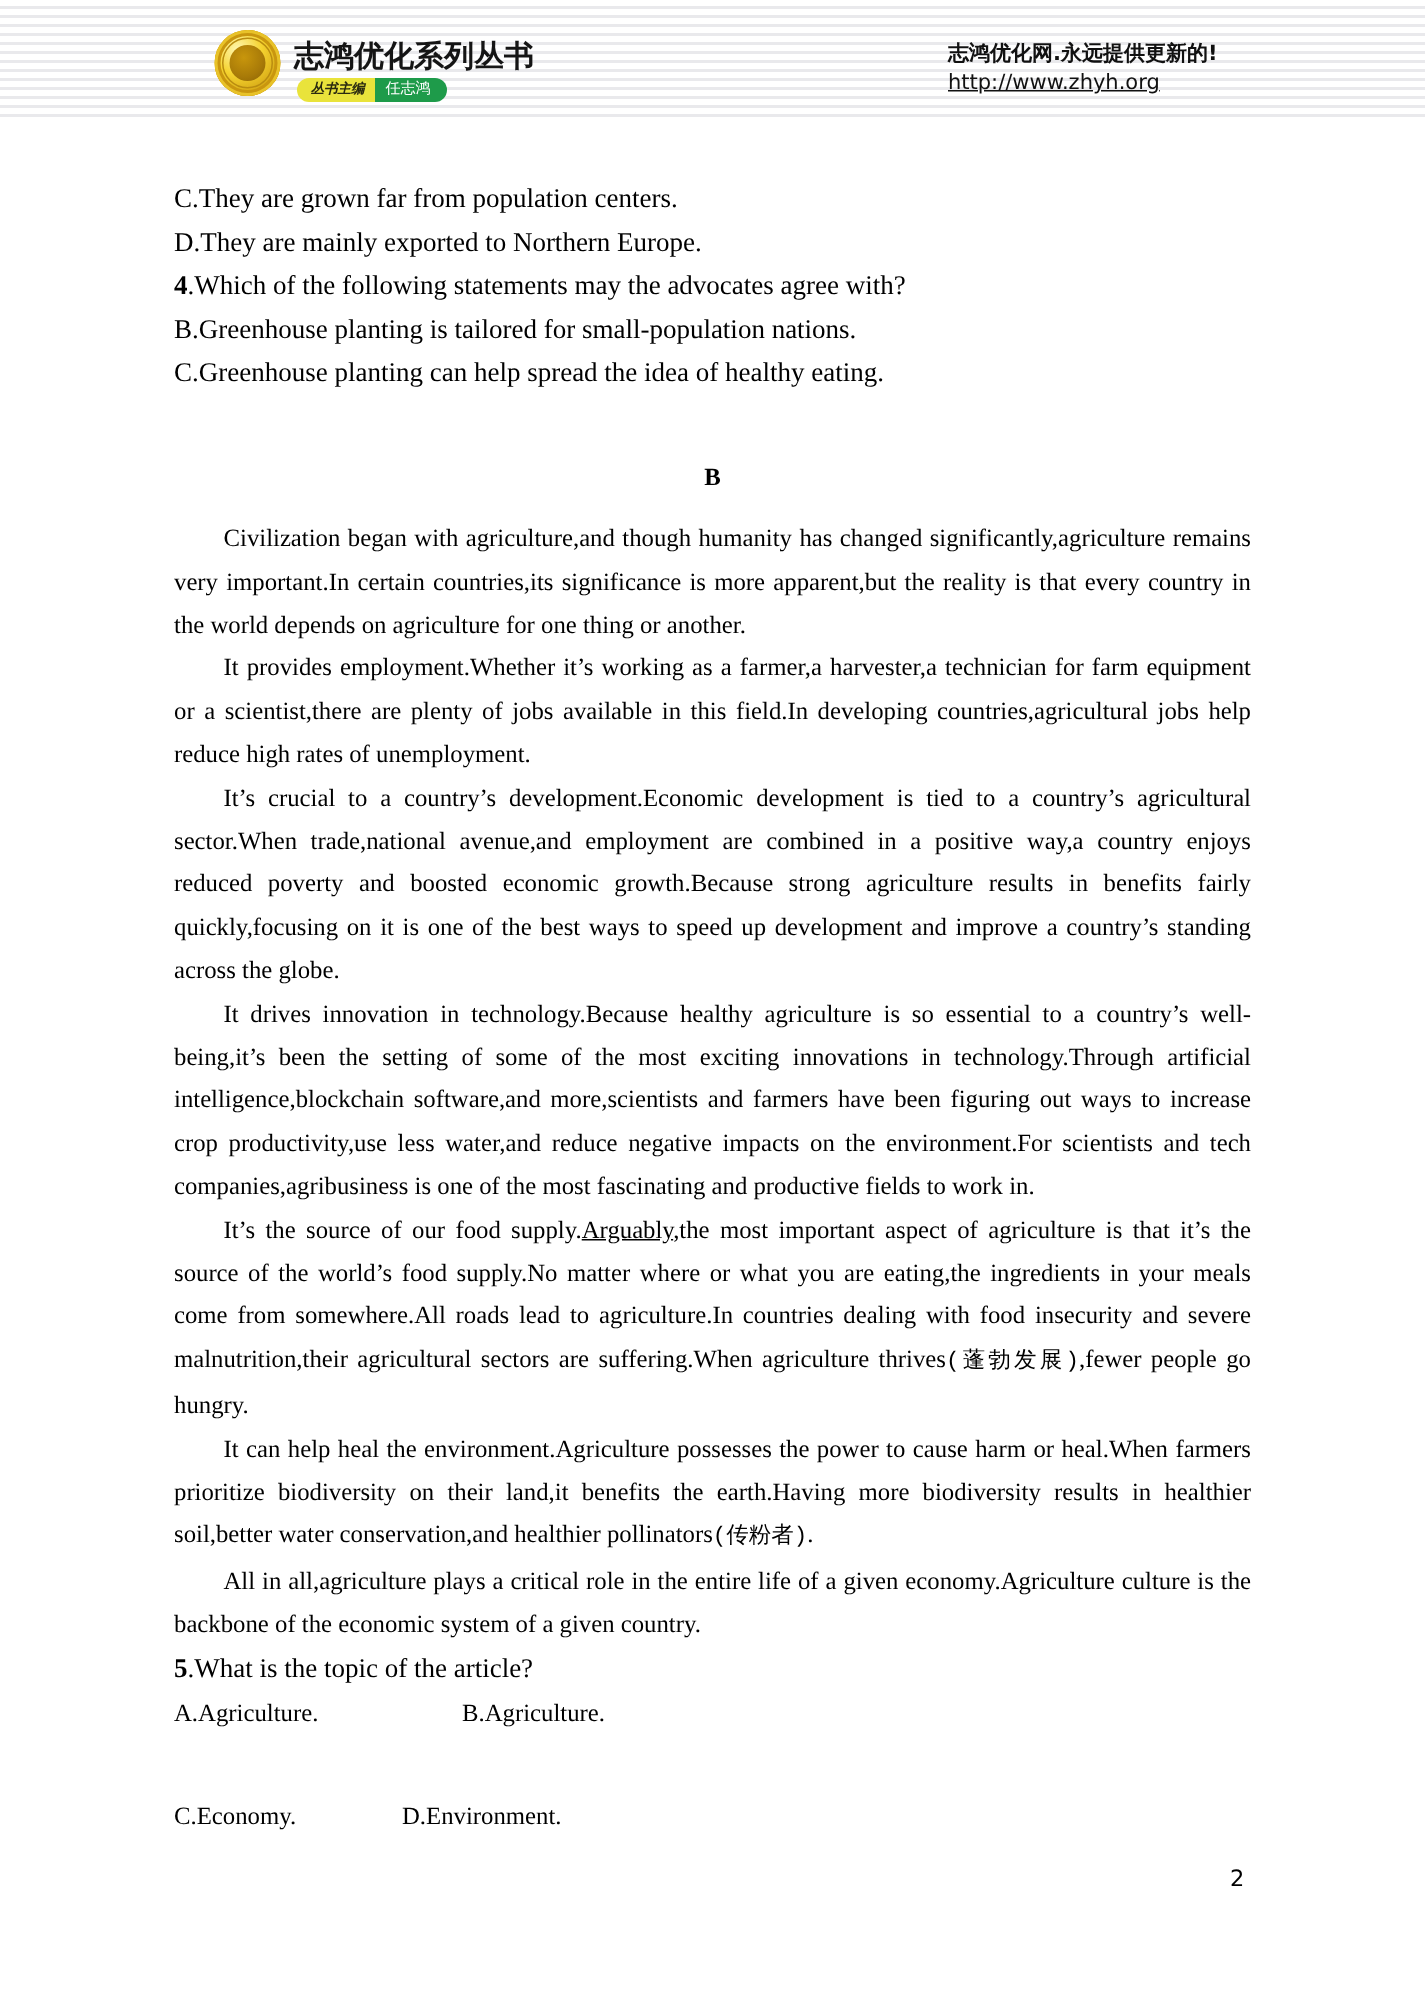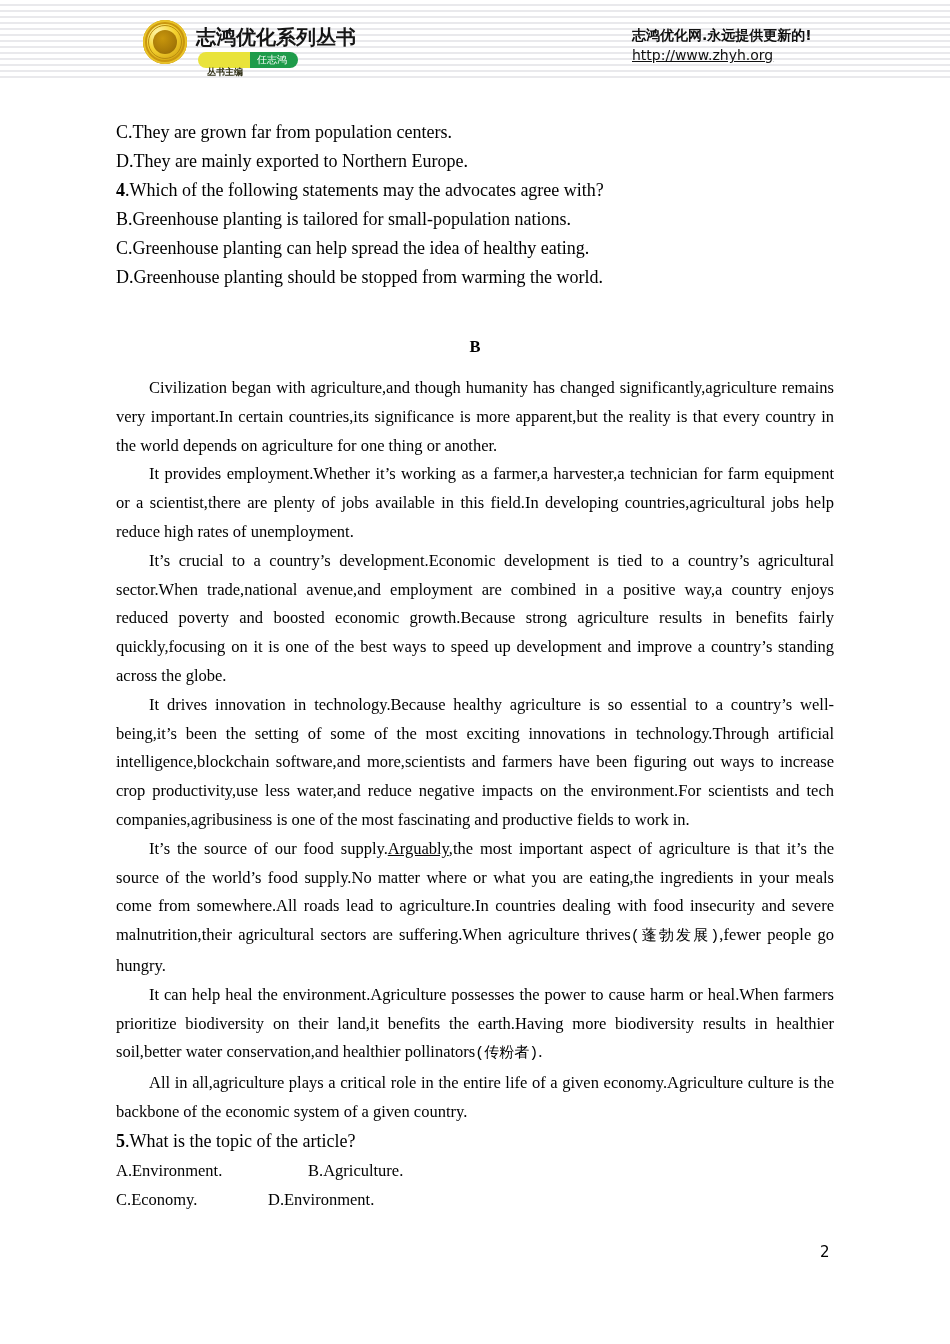--- a/index.html
+++ b/index.html
@@ -87,23 +87,24 @@
     height: 16px;
   }
   .pill-left {
     background: #e9e33b;
     color: #2a2a10;
     font-family: "DejaVu Sans", "Liberation Sans", sans-serif;
     font-weight: bold;
     font-size: 9px;
     line-height: 16px;
     height: 16px;
-    padding: 12px 7px 0 9px;
+    padding: 0 7px 0 9px;
     border-radius: 8px 0 0 8px;
     white-space: nowrap;
+    font-style: italic;
   }
   .pill-right {
     background: #1e9b4a;
     color: #ffffff;
     font-family: "DejaVu Sans", "Liberation Sans", sans-serif;
     font-weight: normal;
     font-size: 10px;
     line-height: 16px;
     height: 16px;
     padding: 0 11px 0 7px;
@@ -172,21 +173,21 @@
   .cn { font-family: Liberation Mono, monospace; font-size: 15px; margin-top: 23px; }
 
   .opt-row {
     font-size: 16.5px;
     line-height: 29px;
     margin: 0;
     display: block;
     white-space: nowrap;
   }
   .opt-a { display: inline-block; width: 192px; }
-  .opt-c { display: inline-block; width: 152px; }
+  .opt-c { display: inline-block; width: 152px; margin-top: 40px; }
 
   .tight { line-height: 29px; }
 
   .page-number {
     position: absolute;
     left: 820px;
     top: 1243px;
     font-family: "DejaVu Sans", "Liberation Sans", sans-serif;
     font-size: 15px;
     color: #000;
@@ -217,36 +218,35 @@
 
 <div class="page-body">
 
   <p class="q-line">C.They are grown far from population centers.</p>
   <p class="q-line">D.They are mainly exported to Northern Europe.</p>
 
   <p class="q-line"><b>4</b><span>.Which of the following statements may the advocates agree with?</span></p>
 
   <p class="q-line">B.Greenhouse planting is tailored for small-population nations.</p>
   <p class="q-line">C.Greenhouse planting can help spread the idea of healthy eating.</p>
-  <p class="q-line">D.Greenhouse planting should be stopped from warming the world.</p>
 
   <div class="section-label">B</div>
 
   <p class="para first">Civilization began with agriculture,and though humanity has changed significantly,agriculture remains very important.In certain countries,its significance is more apparent,but the reality is that every country in the world depends on agriculture for one thing or another.</p>
   <p class="para">It provides employment.Whether it’s working as a farmer,a harvester,a technician for farm equipment or a scientist,there are plenty of jobs available in this field.In developing countries,agricultural jobs help reduce high rates of unemployment.</p>
   <p class="para">It’s crucial to a country’s development.Economic development is tied to a country’s agricultural sector.When trade,national avenue,and employment are combined in a positive way,a country enjoys reduced poverty and boosted economic growth.Because strong agriculture results in benefits fairly quickly,focusing on it is one of the best ways to speed up development and improve a country’s standing across the globe.</p>
   <p class="para">It drives innovation in technology.Because healthy agriculture is so essential to a country’s well-being,it’s been the setting of some of the most exciting innovations in technology.Through artificial intelligence,blockchain software,and more,scientists and farmers have been figuring out ways to increase crop productivity,use less water,and reduce negative impacts on the environment.For scientists and tech companies,agribusiness is one of the most fascinating and productive fields to work in.</p>
 
   <p class="para"><span>It’s the source of our food supply.</span><u>Arguably</u><span>,the most important aspect of agriculture is that it’s the source of the world’s food supply.No matter where or what you are eating,the ingredients in your meals come from somewhere.All roads lead to agriculture.In countries dealing with food insecurity and severe malnutrition,their agricultural sectors are suffering.When agriculture thrives</span><span class="cn">(蓬勃发展)</span><span>,fewer people go hungry.</span></p>
 
   <p class="para"><span>It can help heal the environment.Agriculture possesses the power to cause harm or heal.When farmers prioritize biodiversity on their land,it benefits the earth.Having more biodiversity results in healthier soil,better water conservation,and healthier pollinators</span><span class="cn">(传粉者)</span><span>.</span></p>
 
   <p class="para">All in all,agriculture plays a critical role in the entire life of a given economy.Agriculture culture is the backbone of the economic system of a given country.</p>
 
   <p class="q-line tight"><b>5</b><span>.What is the topic of the article?</span></p>
 
-  <p class="opt-row"><span class="opt-a">A.Environment.</span><span>B.Agriculture.</span></p>
+  <p class="opt-row"><span class="opt-a">A.Agriculture.</span><span>B.Agriculture.</span></p>
 
   <p class="opt-row"><span class="opt-c">C.Economy.</span><span>D.Environment.</span></p>
 
 </div>
 
 <div class="page-number">2</div>
 
 </body></html>

